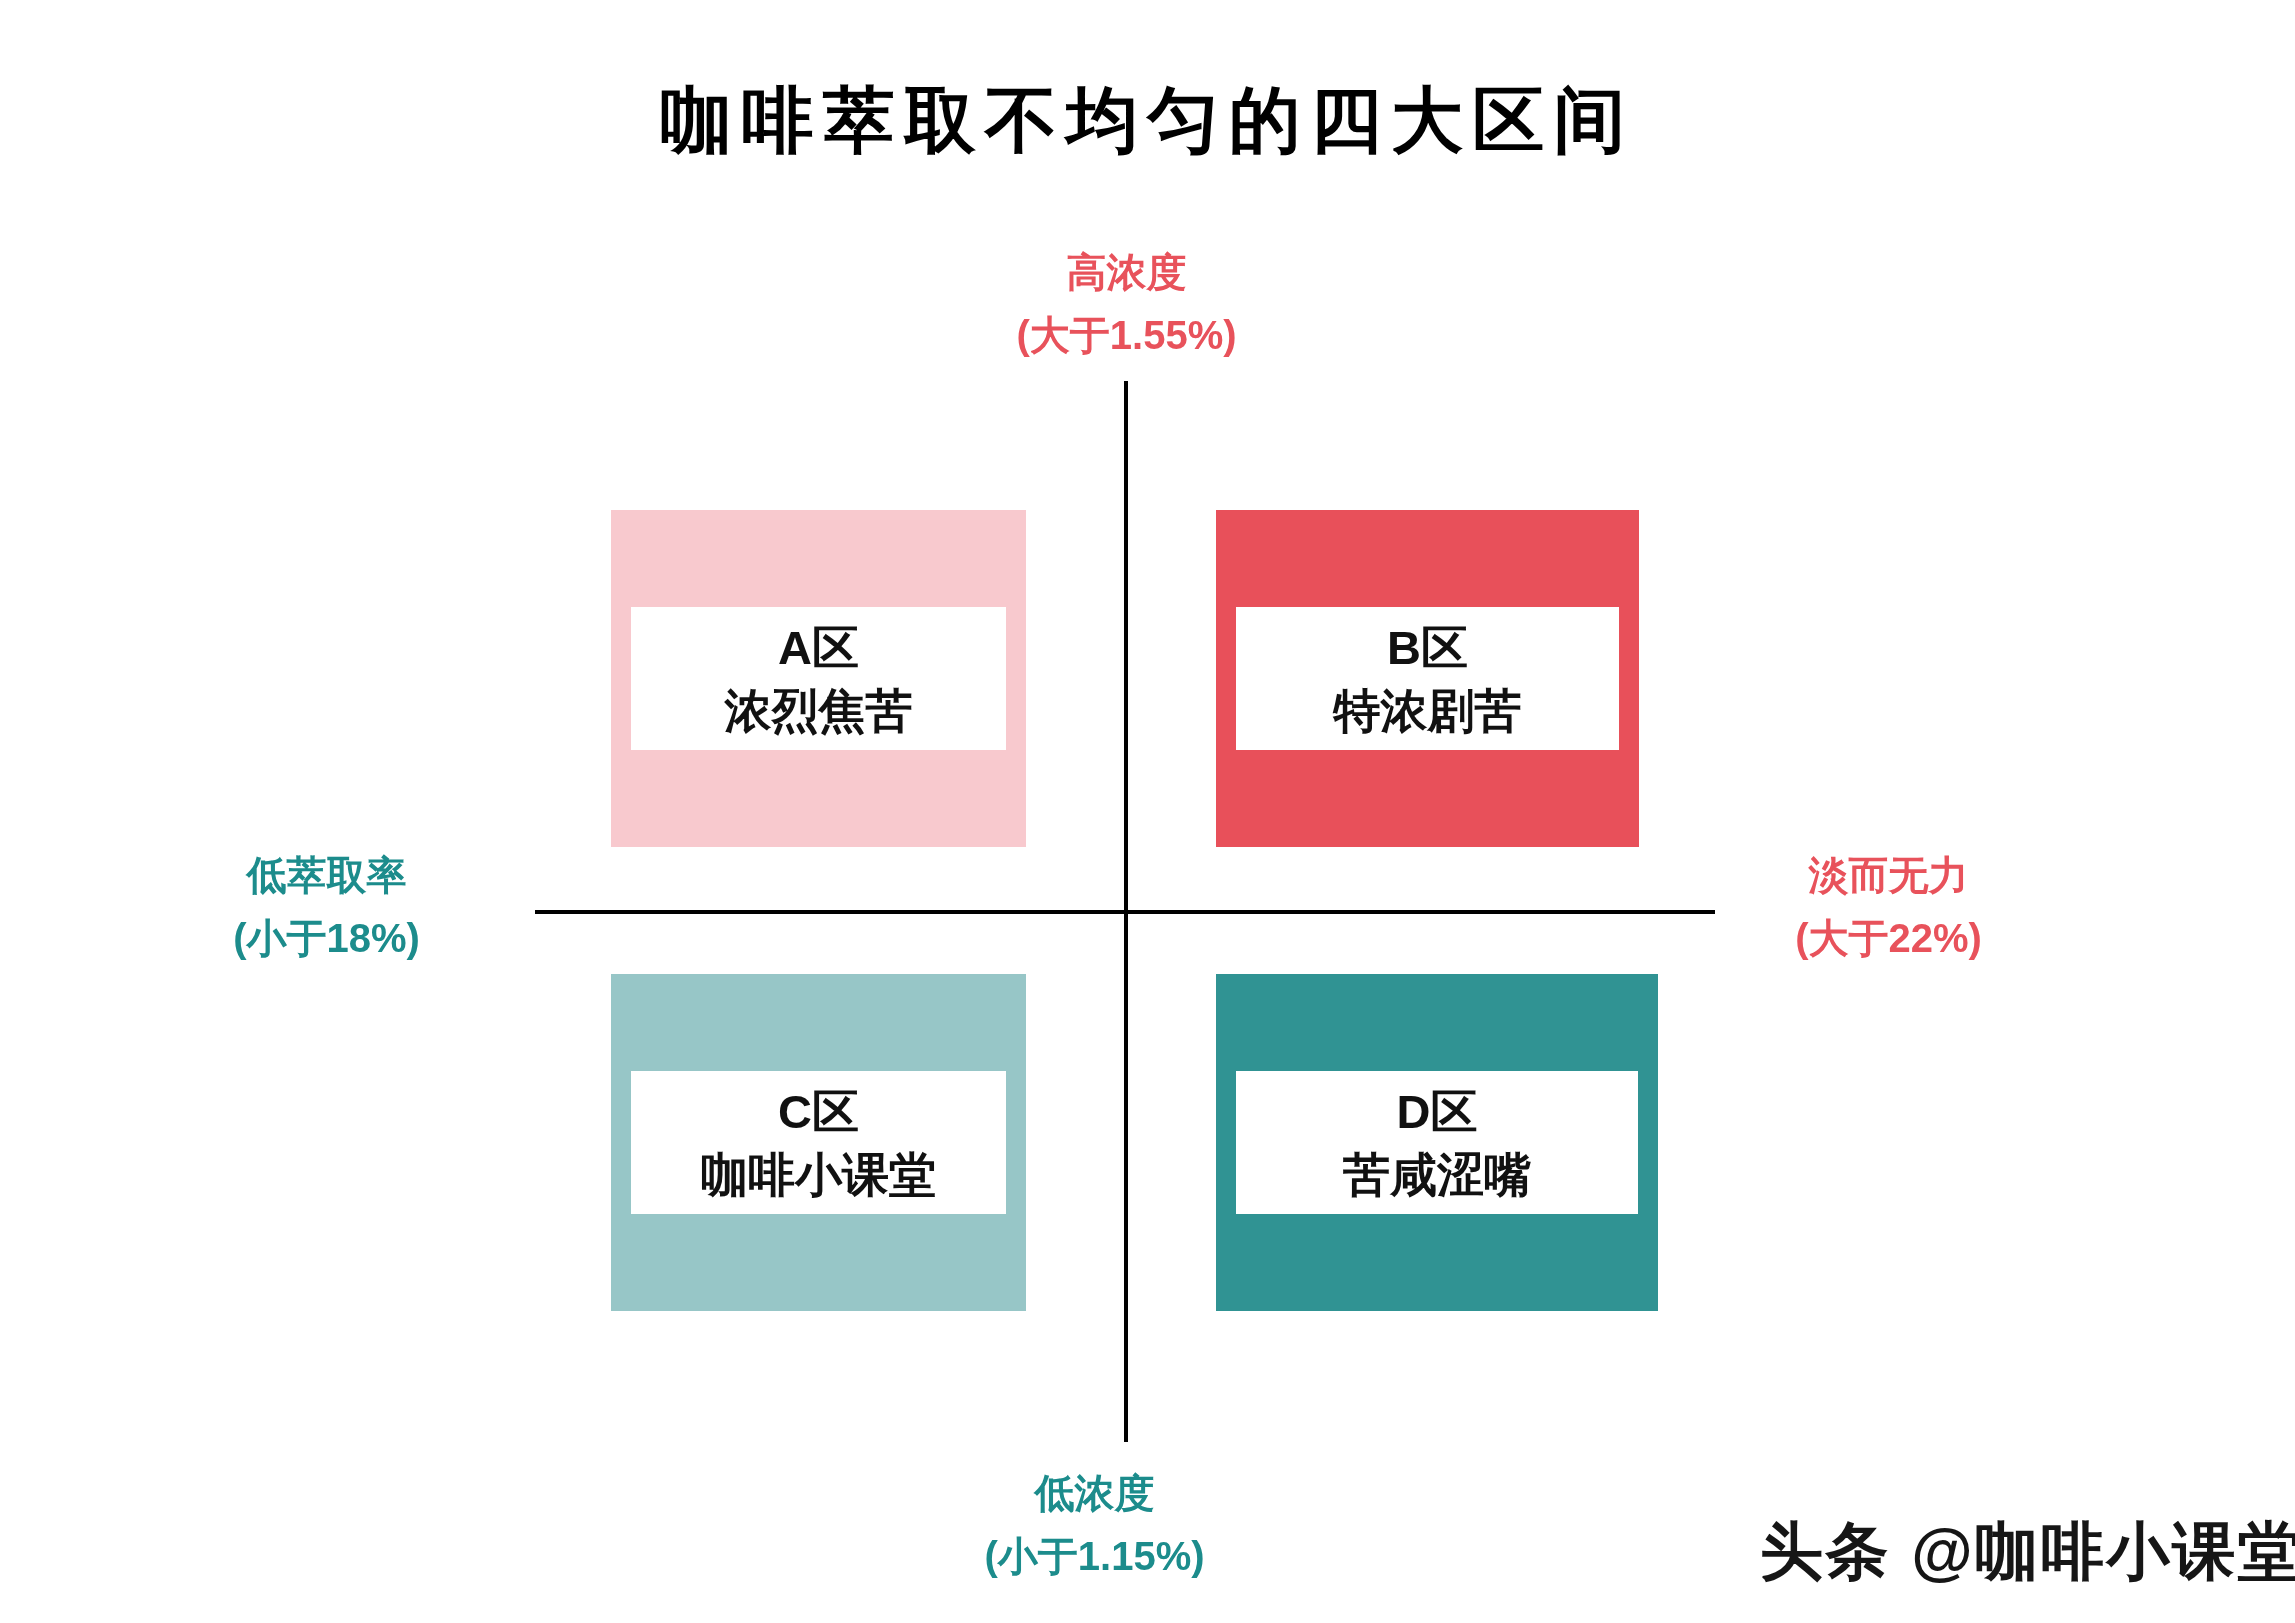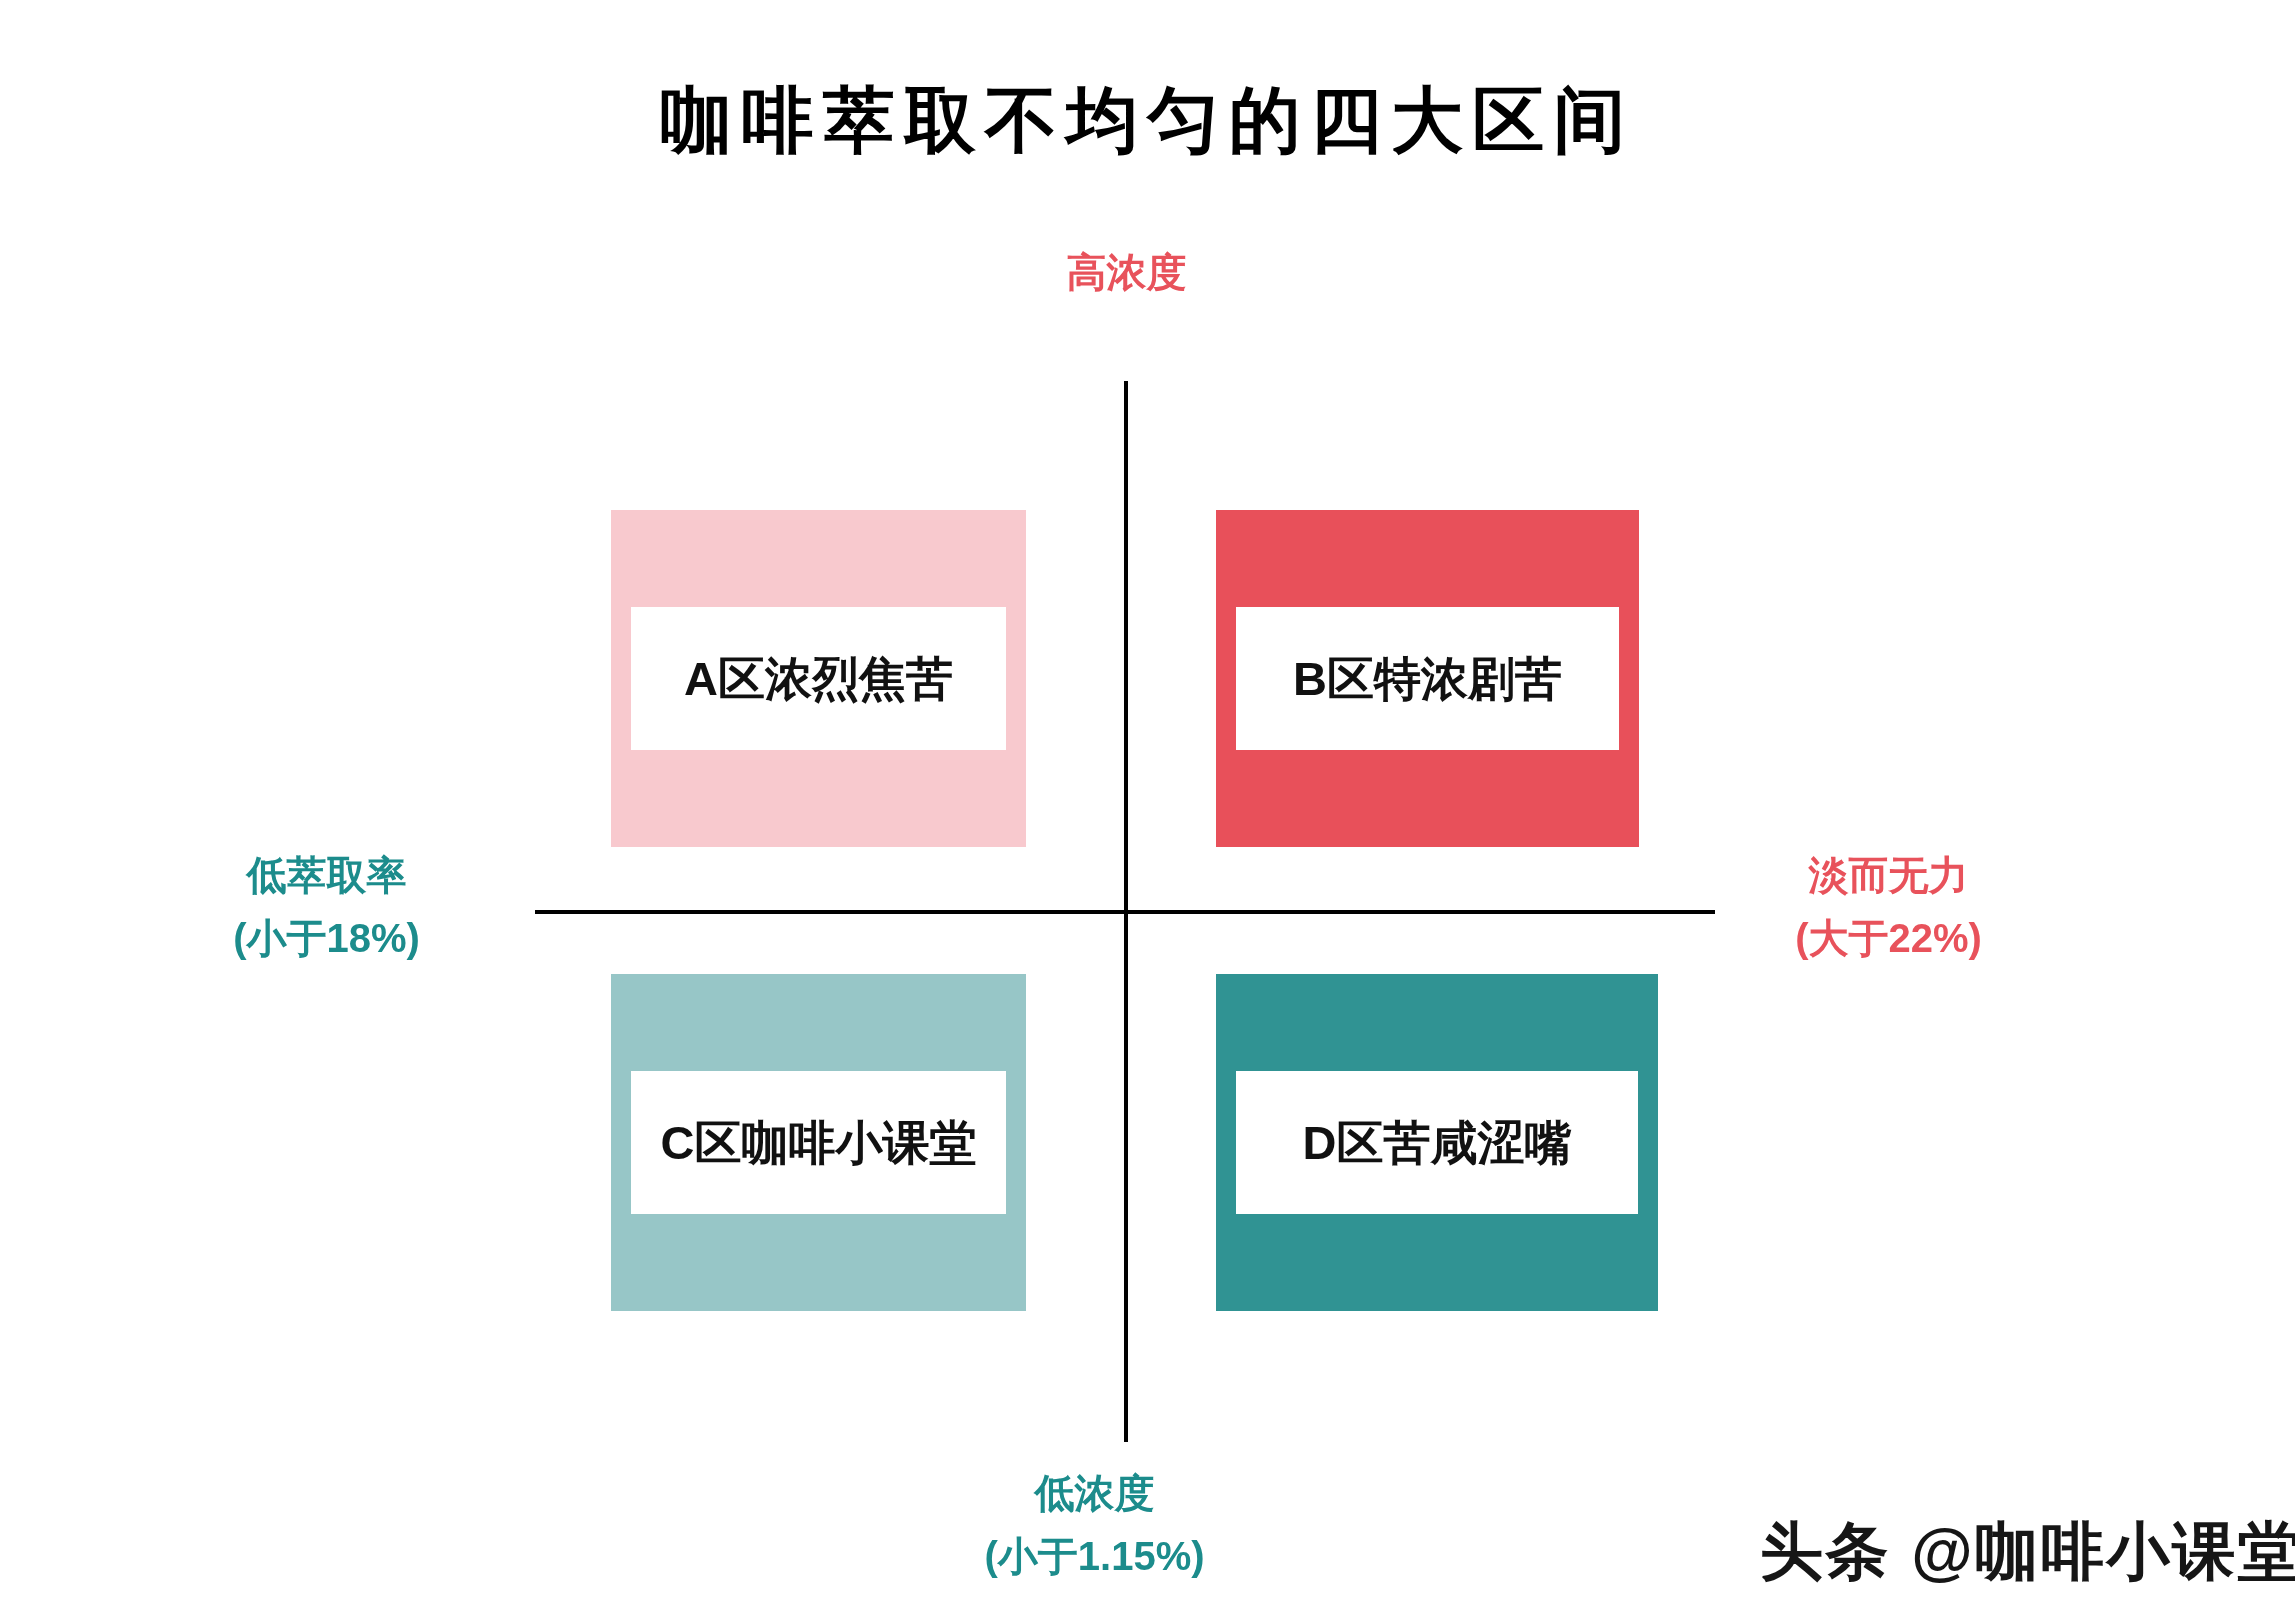--- a/index.html
+++ b/index.html
@@ -40,21 +40,21 @@
   .quadrant{position:absolute;width:415px;height:337px;}
   #quadrant-a{left:611px;top:510px;background:var(--quadrant-a);}
   #quadrant-b{left:1216px;top:510px;width:423px;background:var(--quadrant-b);}
   #quadrant-c{left:611px;top:974px;background:var(--quadrant-c);}
   #quadrant-d{left:1216px;top:974px;width:442px;background:var(--quadrant-d);}
 
   .quadrant-card{
     position:absolute;
     left:19.6px;right:19.6px;top:97px;height:143px;
     background:#ffffff;
-    display:flex;flex-direction:row;
+    display:flex;flex-direction:column;
     align-items:center;justify-content:center;
     text-align:center;
   }
   .quadrant-name,.quadrant-desc{
     font-size:47px;font-weight:bold;color:#111111;
     line-height:63px;white-space:nowrap;
   }
 
   #watermark{
     left:1760px;top:1509px;
@@ -64,20 +64,21 @@
 </style>
 </head>
 <body>
 
 <div id="page">
 
   <div id="main-title" class="abs">咖啡萃取不均匀的四大区间</div>
 
   <div id="axis-label-top" class="abs axis-label red">
     <div>高浓度</div>
+    <div>(大于1.55%)</div>
   </div>
 
   <div id="axis-label-left" class="abs axis-label teal">
     <div>低萃取率</div>
     <div>(小于18%)</div>
   </div>
 
   <div id="axis-label-right" class="abs axis-label red">
     <div>淡而无力</div>
     <div>(大于22%)</div>

